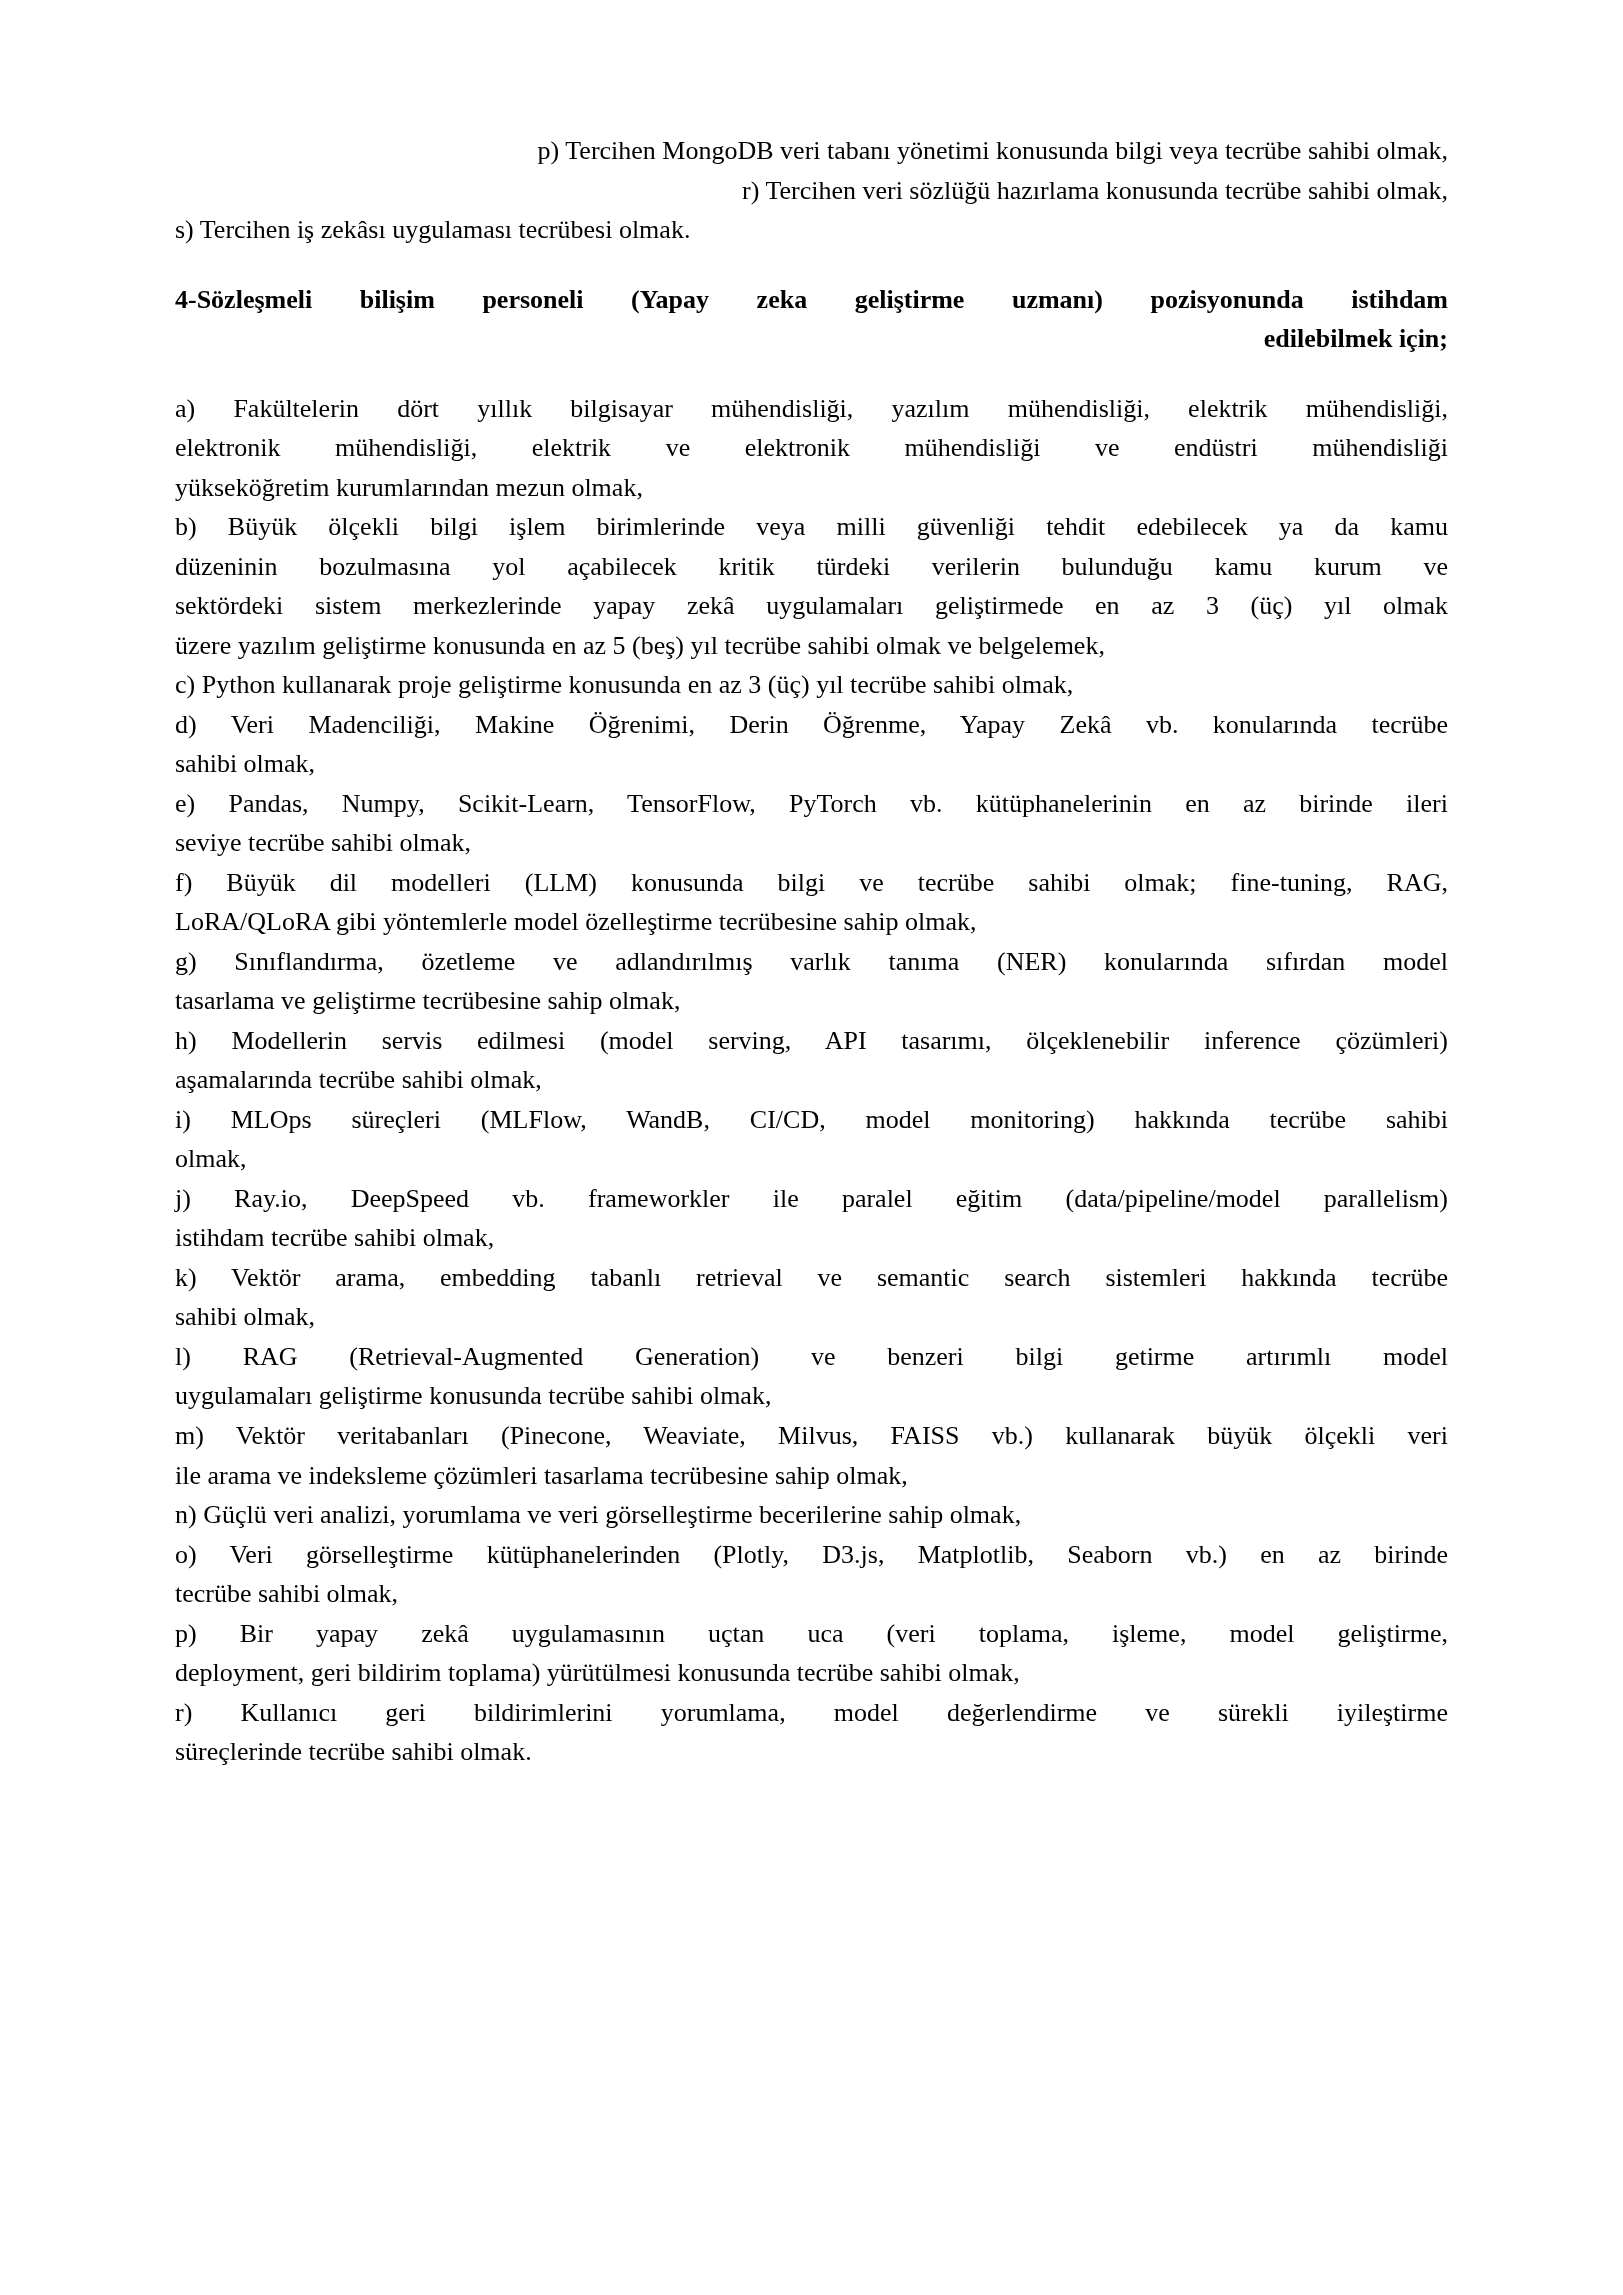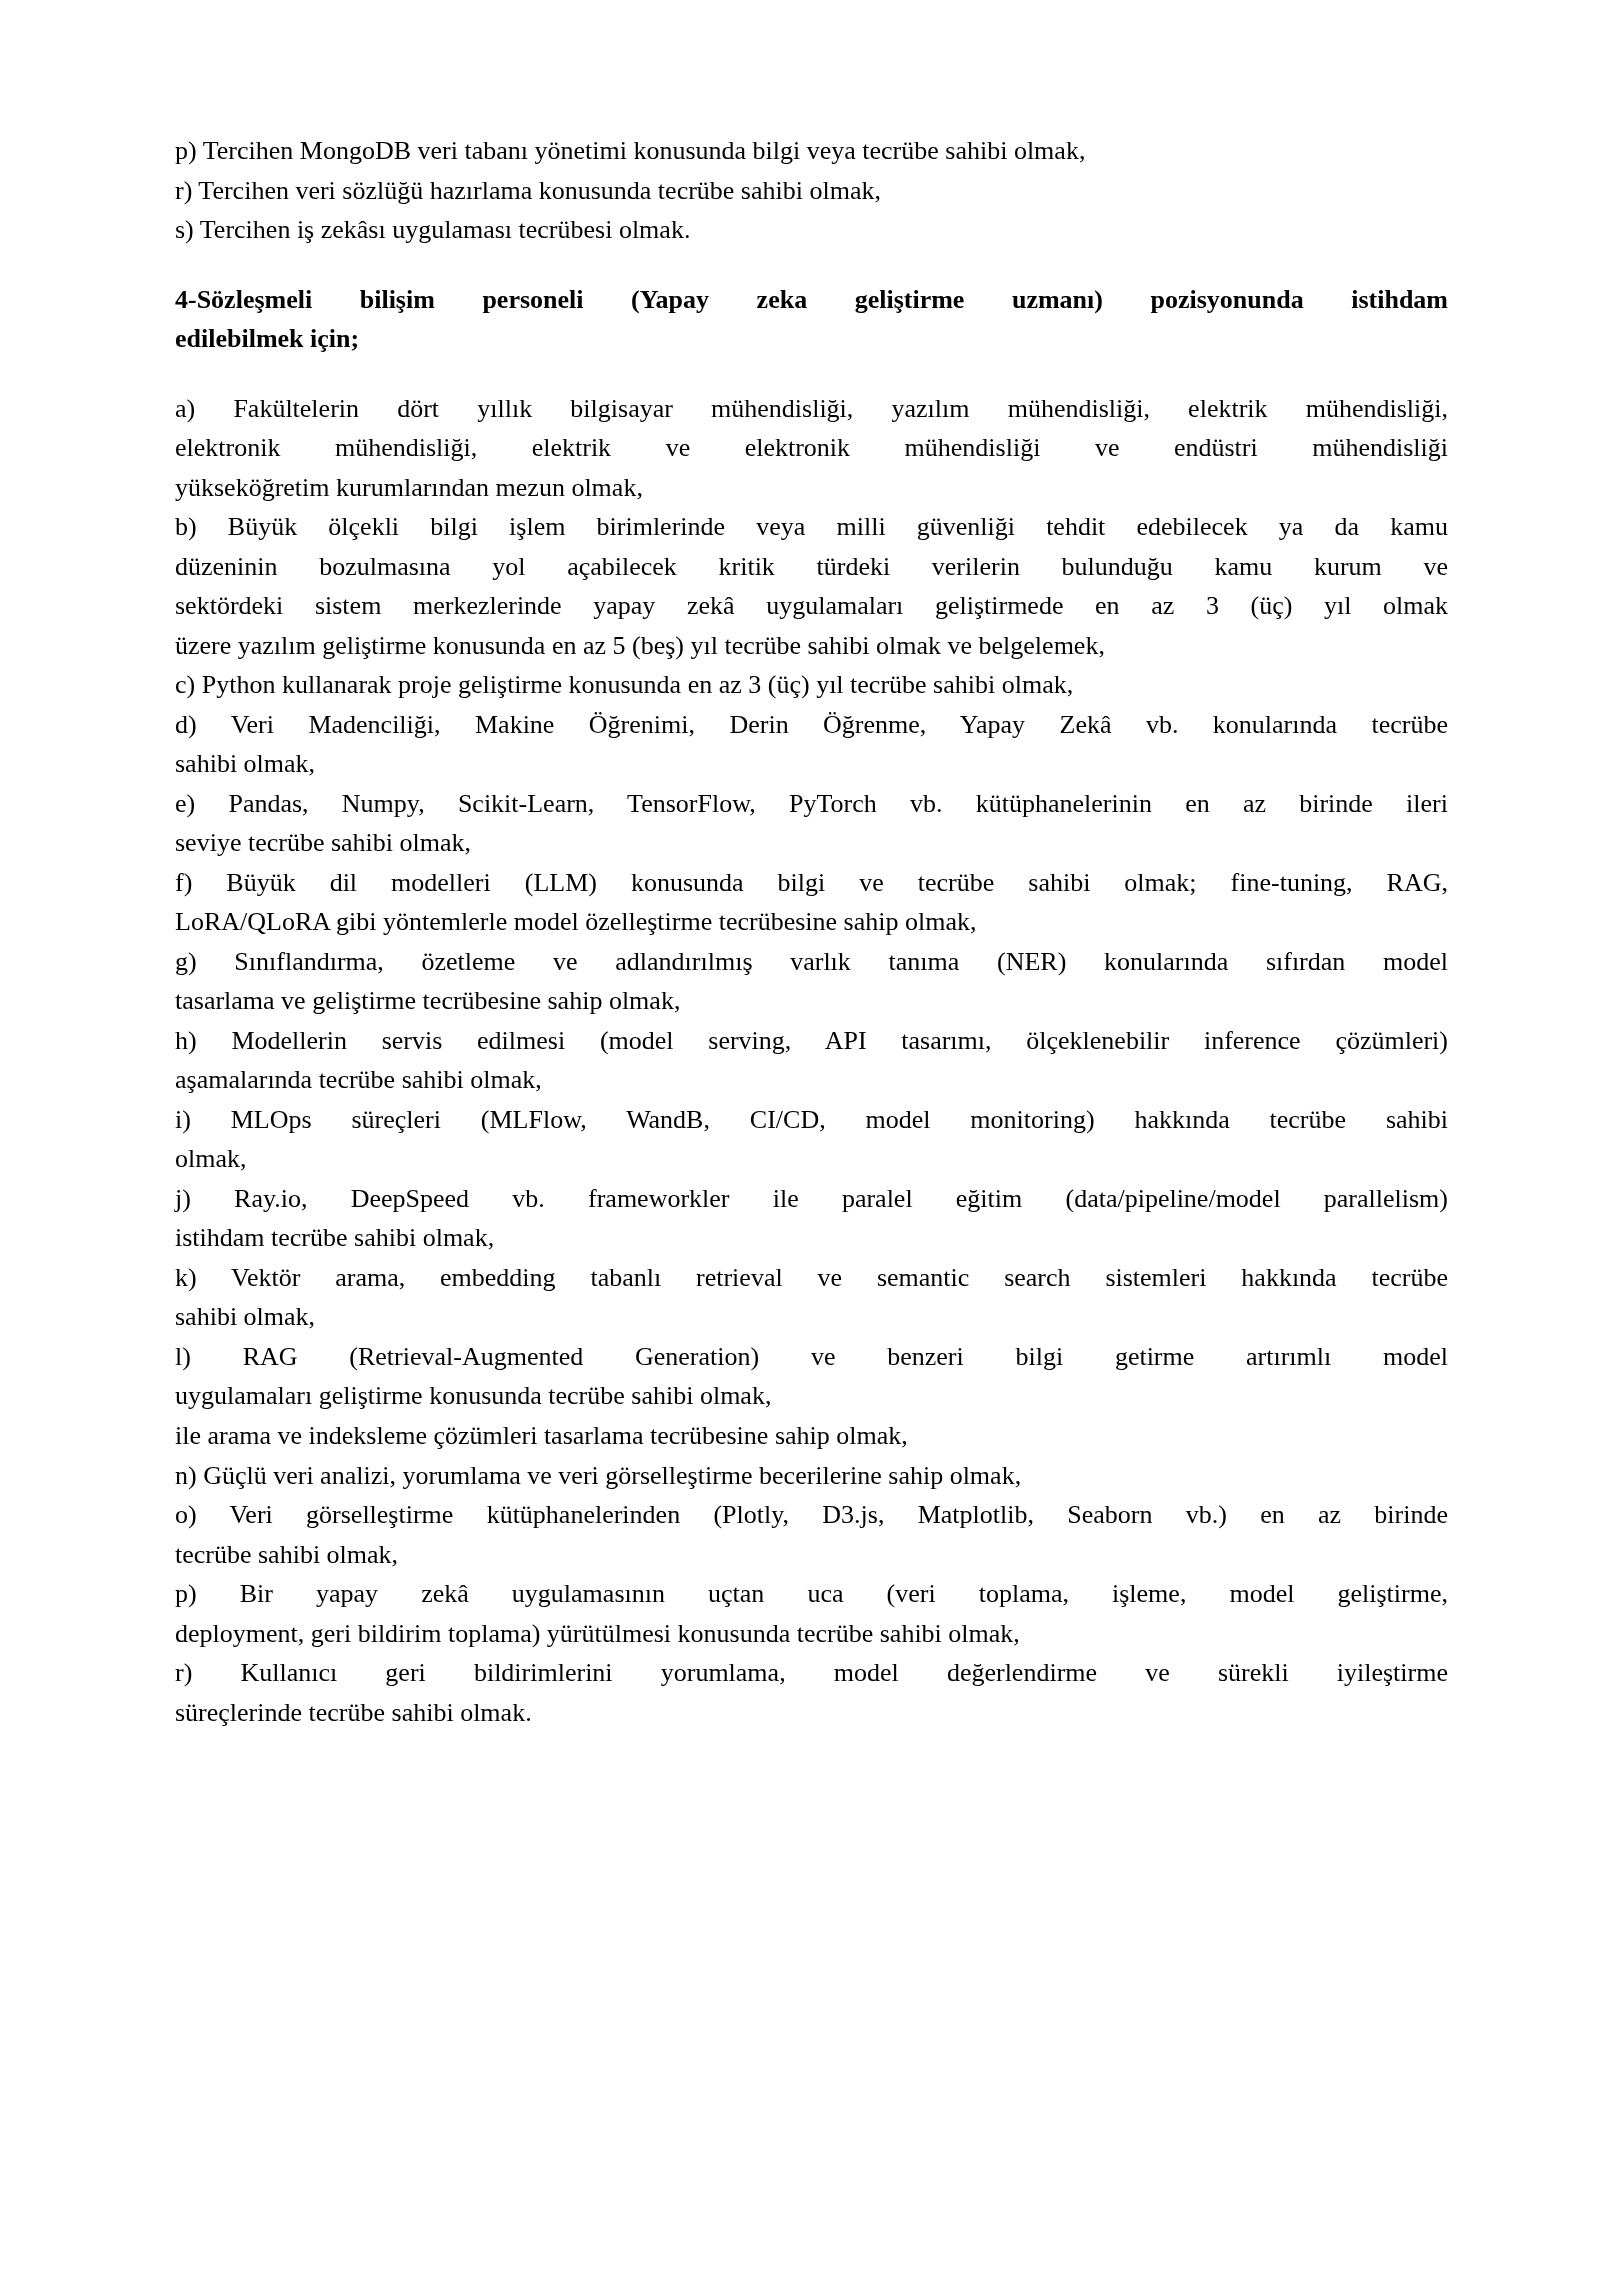--- a/index.html
+++ b/index.html
@@ -39,21 +39,21 @@
     font-weight: bold;
     text-align: justify;
     margin: 0;
     line-height: 1.52;
   }
   
   .para > div:last-child {
     text-align: left;
   }
   .nostretch {
-    text-align: left;
+    text-align: right;
   }
   .just {
     text-align: justify;
     text-align-last: justify;
   }
 </style>
 </head>
 <body>
 
 <div class="page">
@@ -130,20 +130,21 @@
       <div class="line just">k) Vektör arama, embedding tabanlı retrieval ve semantic search sistemleri hakkında tecrübe</div>
       <div class="line nostretch">sahibi olmak,</div>
     </div>
 
     <div class="para">
       <div class="line just">l) RAG (Retrieval-Augmented Generation) ve benzeri bilgi getirme artırımlı model</div>
       <div class="line nostretch">uygulamaları geliştirme konusunda tecrübe sahibi olmak,</div>
     </div>
 
     <div class="para">
+      <div class="line just">m) Vektör veritabanları (Pinecone, Weaviate, Milvus, FAISS vb.) kullanarak büyük ölçekli veri</div>
       <div class="line nostretch">ile arama ve indeksleme çözümleri tasarlama tecrübesine sahip olmak,</div>
     </div>
 
     <div class="para">
       <div class="line nostretch">n) Güçlü veri analizi, yorumlama ve veri görselleştirme becerilerine sahip olmak,</div>
     </div>
 
     <div class="para">
       <div class="line just">o) Veri görselleştirme kütüphanelerinden (Plotly, D3.js, Matplotlib, Seaborn vb.) en az birinde</div>
       <div class="line nostretch">tecrübe sahibi olmak,</div>

